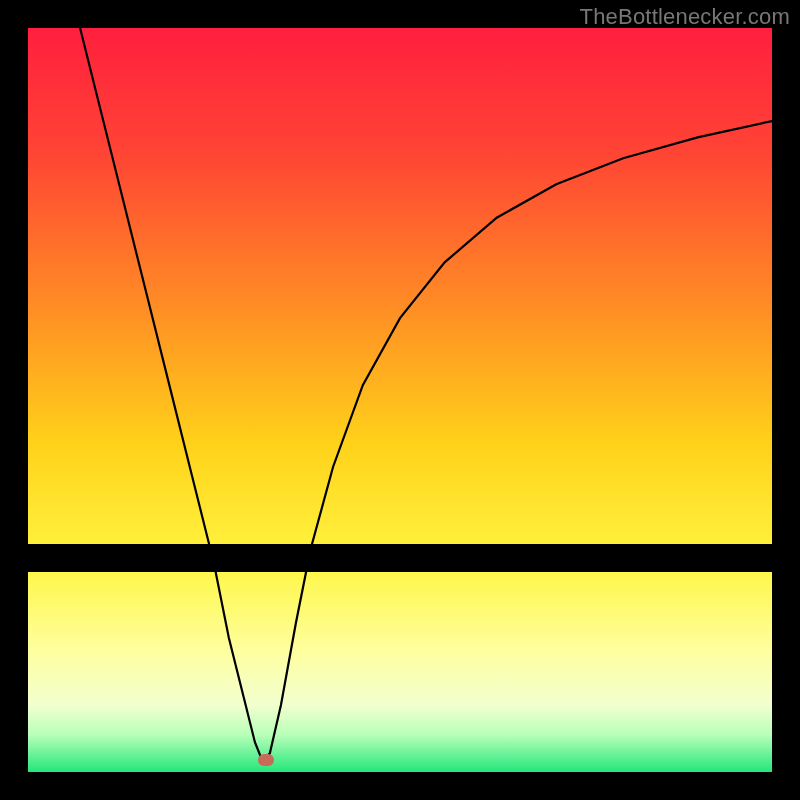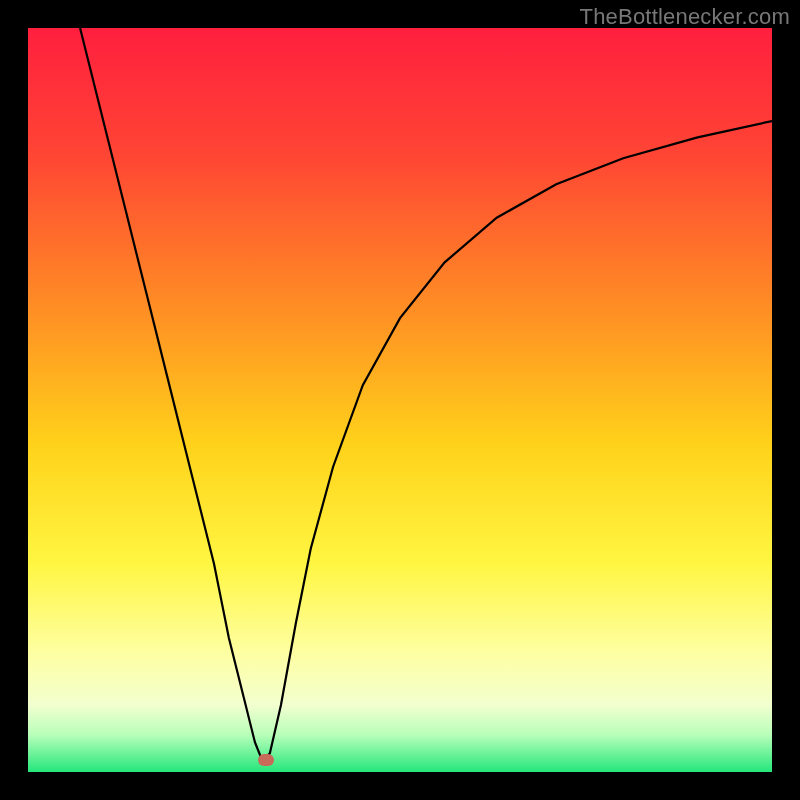--- a/index.html
+++ b/index.html
@@ -7,21 +7,21 @@
     padding: 0;
     width: 800px;
     height: 800px;
     background: #000;
     overflow: hidden;
     font-family: Arial, Helvetica, sans-serif;
   }
   .canvas {
     position: relative;
     width: 800px;
-    height: 800px;
+    height: 572px;
     background: #86efac;
   }
   .border {
     position: absolute;
     background: #000;
   }
   .border.top    { left: 0; top: 0;    width: 800px; height: 28px; }
   .border.bottom { left: 0; bottom: 0; width: 800px; height: 28px; }
   .border.left   { left: 0; top: 0;    width: 28px;  height: 800px; }
   .border.right  { right: 0; top: 0;   width: 28px;  height: 800px; }

